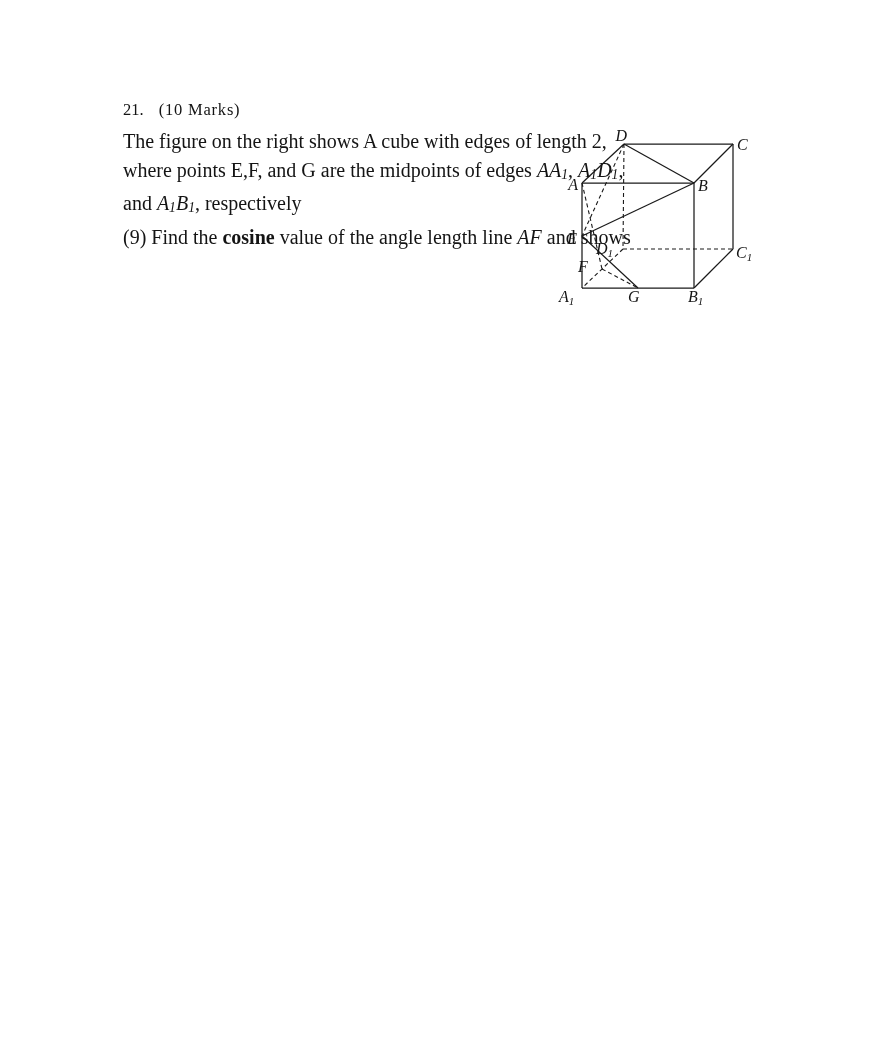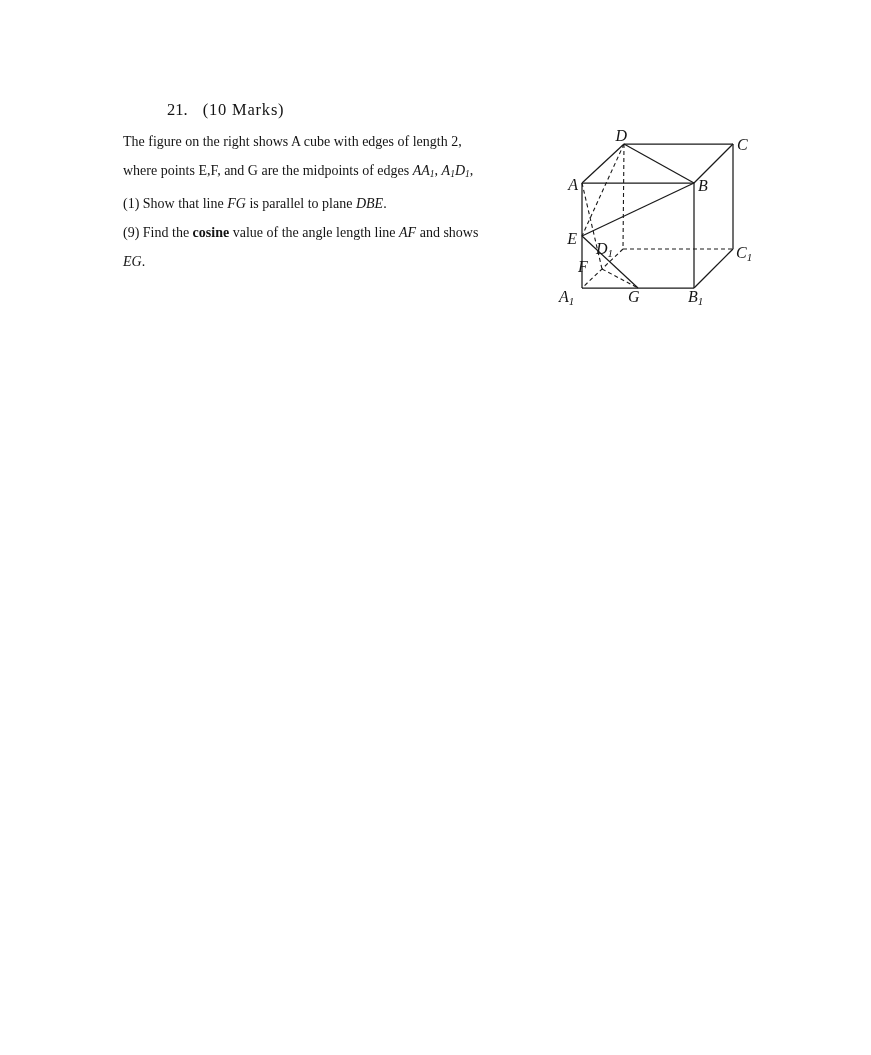--- a/index.html
+++ b/index.html
@@ -18,31 +18,30 @@
   .doc {
     position: absolute;
     left: 123px;
     top: 101px;
     width: 445px;
   }
   .heading {
     font-size: 16.5px;
     line-height: 18px;
     white-space: nowrap;
-    margin-left: 44px;
   }
   .heading .marks {
     margin-left: 15px;
     letter-spacing: 0.8px;
   }
   .lines {
     margin-top: 8px;
   }
   .line {
-    font-size: 14px;
+    font-size: 20px;
     line-height: 29px;
     white-space: nowrap;
   }
   .it { font-style: italic; font-family: Liberation Serif, serif; }
   .bd { font-weight: bold; }
   .sub {
     font-size: 0.68em;
     vertical-align: -0.18em;
     font-style: italic;
   }
@@ -76,23 +75,22 @@
 </head>
 <body>
 
 <div class="doc">
   <div class="heading">
     <span>21.</span><span class="marks">(10 Marks)</span>
   </div>
   <div class="lines" id="problem-text">
       <div class="line"><span>The figure on the right shows A cube with edges of length 2,</span></div>
       <div class="line"><span>where points E,F, and G are the midpoints of edges </span><span class="it">AA</span><span class="sub">1</span><span>, </span><span class="it">A</span><span class="sub">1</span><span class="it">D</span><span class="sub">1</span><span>,</span></div>
-      <div class="line"><span>(1) Show that line </span><span class="it">FG</span><span> is parallel to plane </span><span class="it">DBE</span><span>.</span></div>
+      <div class="line"><span>and </span><span class="it">A</span><span class="sub">1</span><span class="it">B</span><span class="sub">1</span><span>, respectively</span></div>
       <div class="line"><span>(9) Find the </span><span class="bd">cosine</span><span> value of the angle length line </span><span class="it">AF</span><span> and shows</span></div>
-      <div class="line"><span class="it">EG</span><span>.</span></div>
     </div>
 </div>
 
 <svg id="figure" viewBox="550 110 232 200" xmlns="http://www.w3.org/2000/svg">
     <line x1="624" y1="144" x2="733" y2="144" class="edge"></line>
     <line x1="733" y1="144" x2="694" y2="183" class="edge"></line>
     <line x1="624" y1="144" x2="582" y2="183" class="edge"></line>
     <line x1="582" y1="183" x2="694" y2="183" class="edge"></line>
     <line x1="624" y1="144" x2="694" y2="183" class="edge"></line>
     <line x1="582" y1="183" x2="582" y2="288" class="edge"></line>

